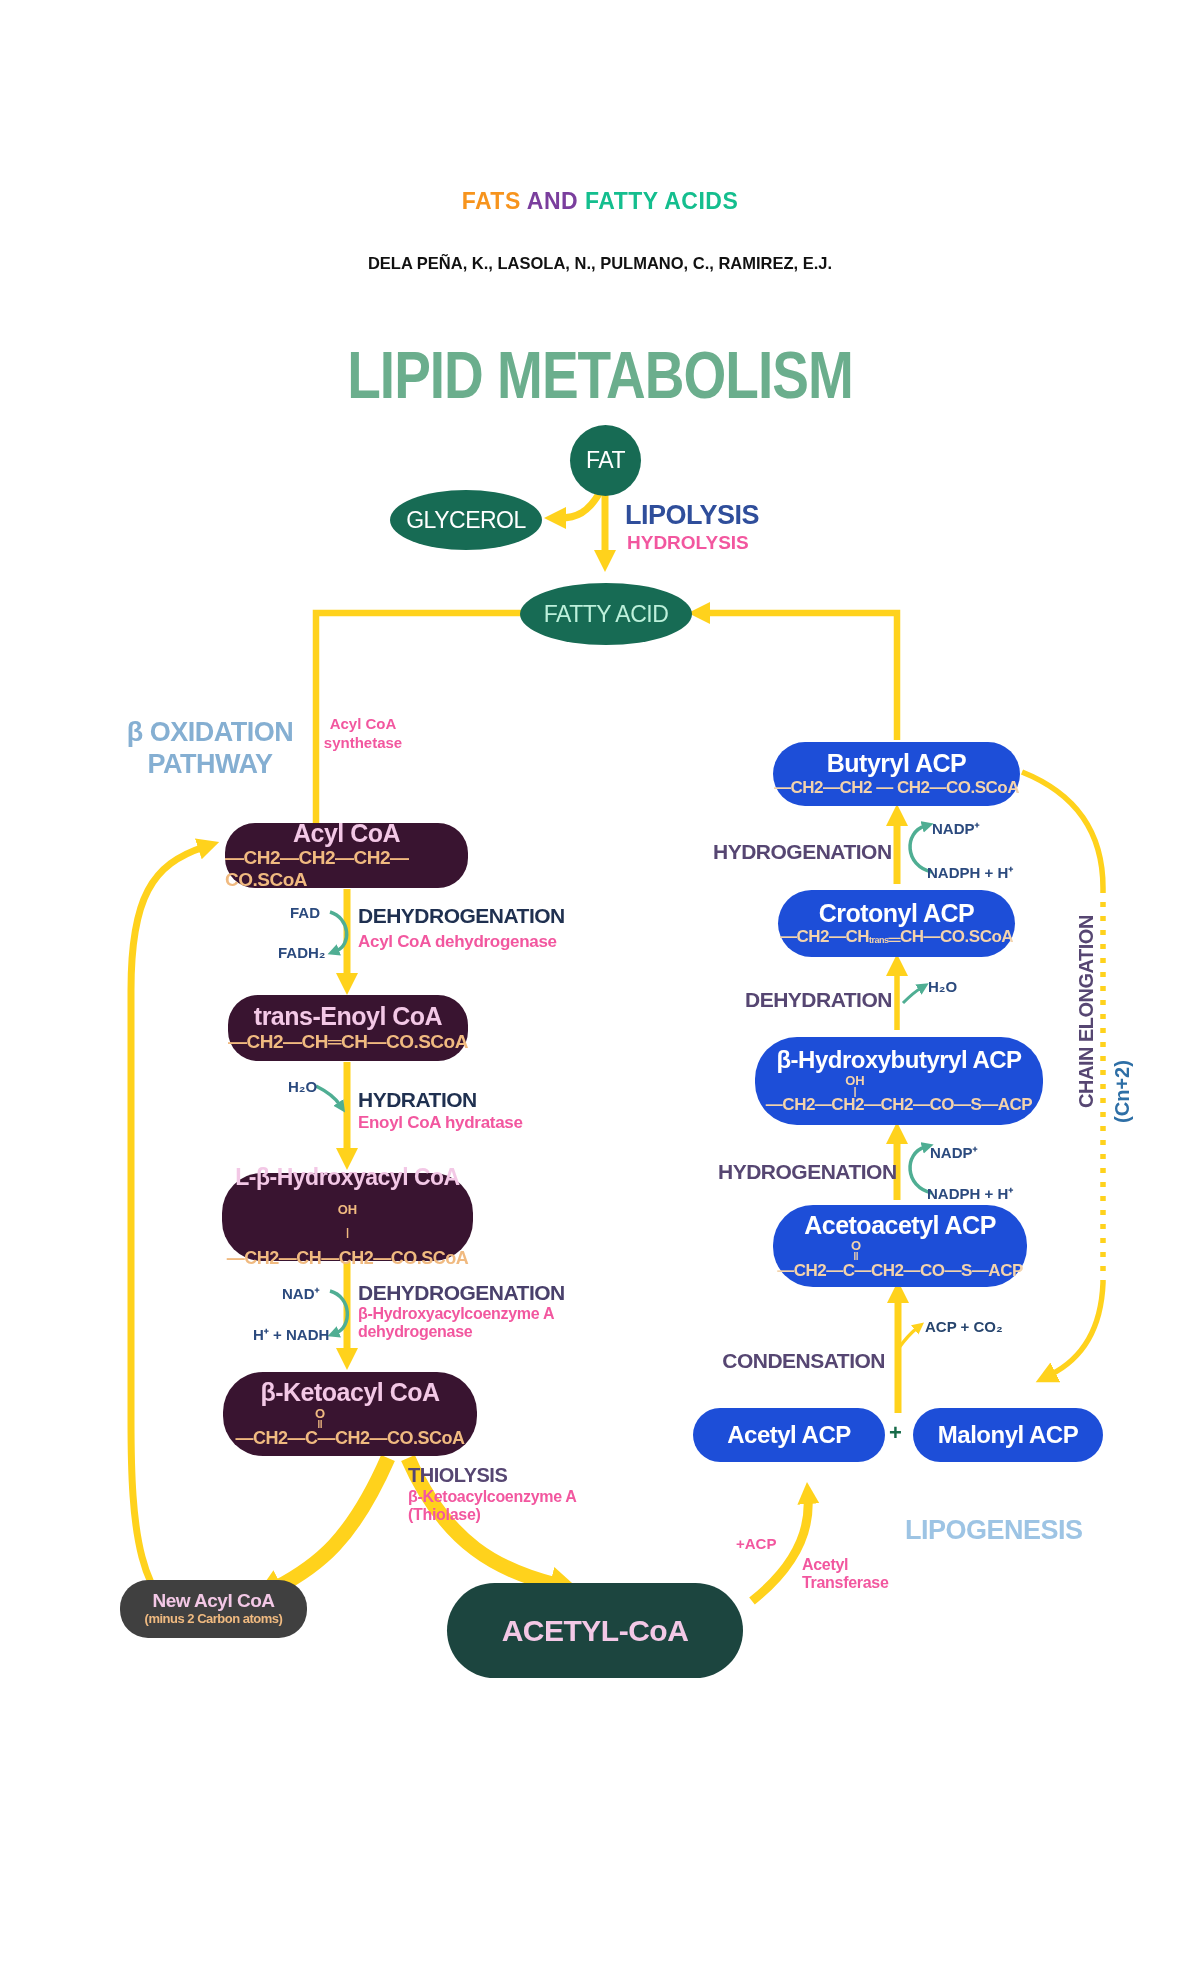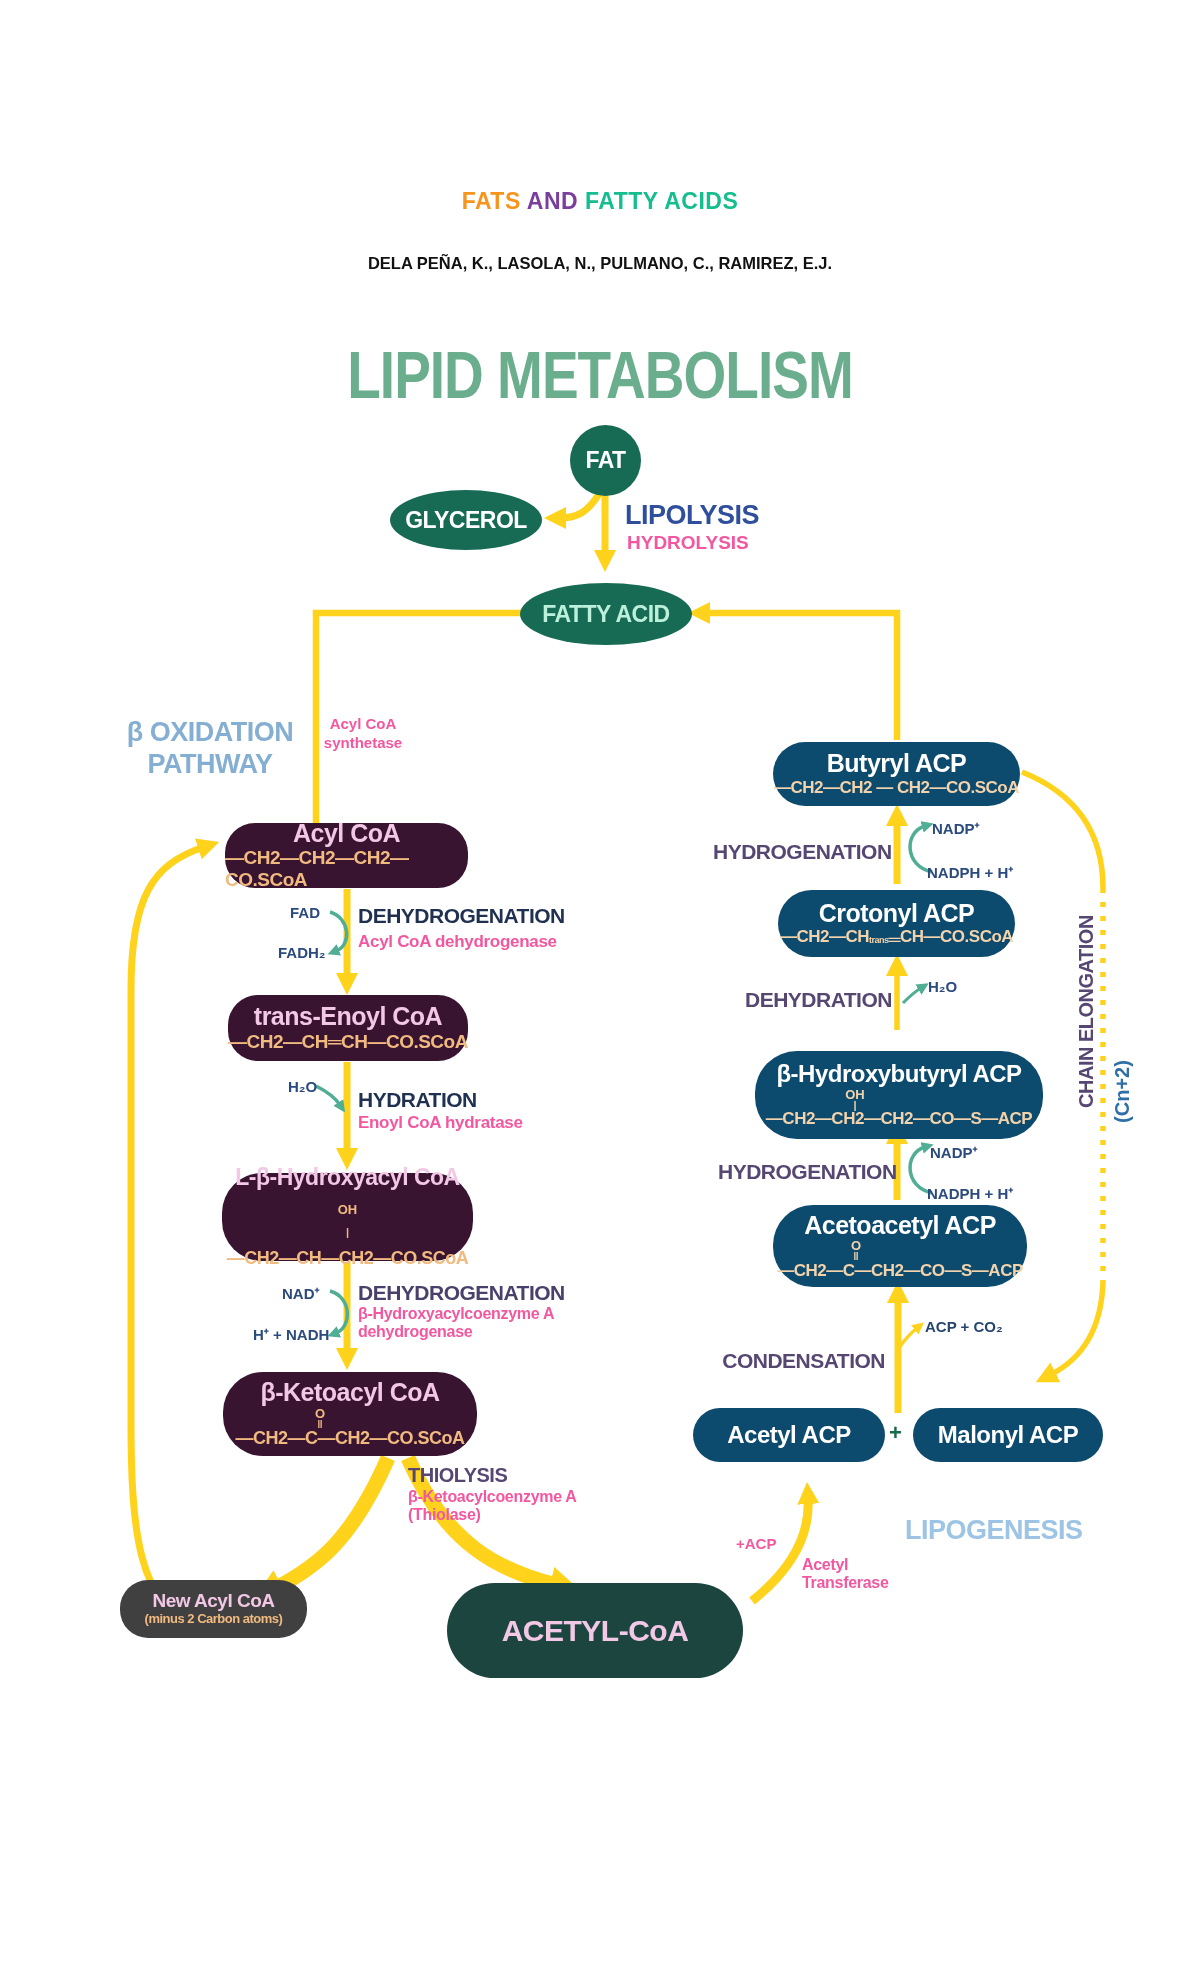--- a/index.html
+++ b/index.html
@@ -9,24 +9,24 @@
   svg.layer{position:absolute;left:0;top:0;pointer-events:none;}
 
   
   .hdr-title{width:1200px;top:188px;text-align:center;font-size:23px;font-weight:bold;letter-spacing:.5px;}
   .hdr-authors{width:1200px;top:218px;text-align:center;font-size:16.5px;font-weight:bold;color:#111;margin-top:36px;}
   .main-title{width:1200px;top:336px;text-align:center;font-size:55px;font-weight:bold;color:#6BAE8D;
               letter-spacing:-1px;transform:scaleY(1.22);transform-origin:top;}
 
   
   .ellipse{display:flex;align-items:center;justify-content:center;background:#176B54;border-radius:50%;}
-  .ellipse span{color:#fff;font-weight:bold;font-size:23px;letter-spacing:-.5px;}
+  .ellipse span{color:#fff;font-weight:normal;font-size:23px;letter-spacing:-.5px;}
   .box{display:flex;flex-direction:column;align-items:center;justify-content:center;border-radius:30px;}
   .box-maroon{background:#391430;}
-  .box-orange{background:#0c4a6e;border-radius:34px;}
+  .box-orange{background:#1d4ed8;border-radius:34px;}
   .box-navy{background:#404040;border-radius:28px;}
   .box-teal{background:#1C453F;border-radius:50px;}
   .bt{font-size:25px;font-weight:bold;color:#F3C8E6;line-height:1.1;letter-spacing:-.5px;}
   .bf{font-size:19px;font-weight:bold;color:#F0BA80;line-height:1.15;letter-spacing:-.5px;}
   .bst{font-size:13px;font-weight:bold;color:#F0BA80;line-height:1;}
   .bsb{font-size:11px;font-weight:bold;color:#F0BA80;line-height:.75;}
   .box-orange .bt{color:#ffffff;}
   .box-orange .bf{font-size:17px;color:#F3D3AC;}
   .box-orange .bst,.box-orange .bsb{color:#F3D3AC;}
   .shift30{transform:translateX(-30px);}
@@ -198,21 +198,21 @@
   <div class="abs box box-orange" style="left:773px;top:1205px;width:254px;height:82px;border-radius:40px;">
     <div class="bt">Acetoacetyl ACP</div>
     <div class="bst shift44">O</div>
     <div class="bsb shift44">‖</div>
     <div class="bf">—CH2—C—CH2—CO—S—ACP</div>
   </div>
   <div class="abs cof" style="left:930px;top:1142px;">NADP⁺</div>
   <div class="abs cof" style="left:927px;top:1183px;">NADPH + H⁺</div>
   <div class="abs proc-purple" style="left:718px;top:1160px;">HYDROGENATION</div>
 
-  <div class="abs box box-orange" style="left:755px;top:1037px;width:288px;height:88px;border-radius:42px;margin-top:14px;">
+  <div class="abs box box-orange" style="left:755px;top:1037px;width:288px;height:88px;border-radius:42px;">
     <div class="bt" style="font-size:24px">β-Hydroxybutyryl ACP</div>
     <div class="bst shift44">OH</div>
     <div class="bsb shift44">|</div>
     <div class="bf">—CH2—CH2—CH2—CO—S—ACP</div>
   </div>
   <div class="abs cof" style="left:928px;top:978px;">H₂O</div>
   <div class="abs proc-purple" style="left:745px;top:988px;">DEHYDRATION</div>
 
   <div class="abs box box-orange" style="left:778px;top:890px;width:237px;height:67px;">
     <div class="bt">Crotonyl ACP</div>

